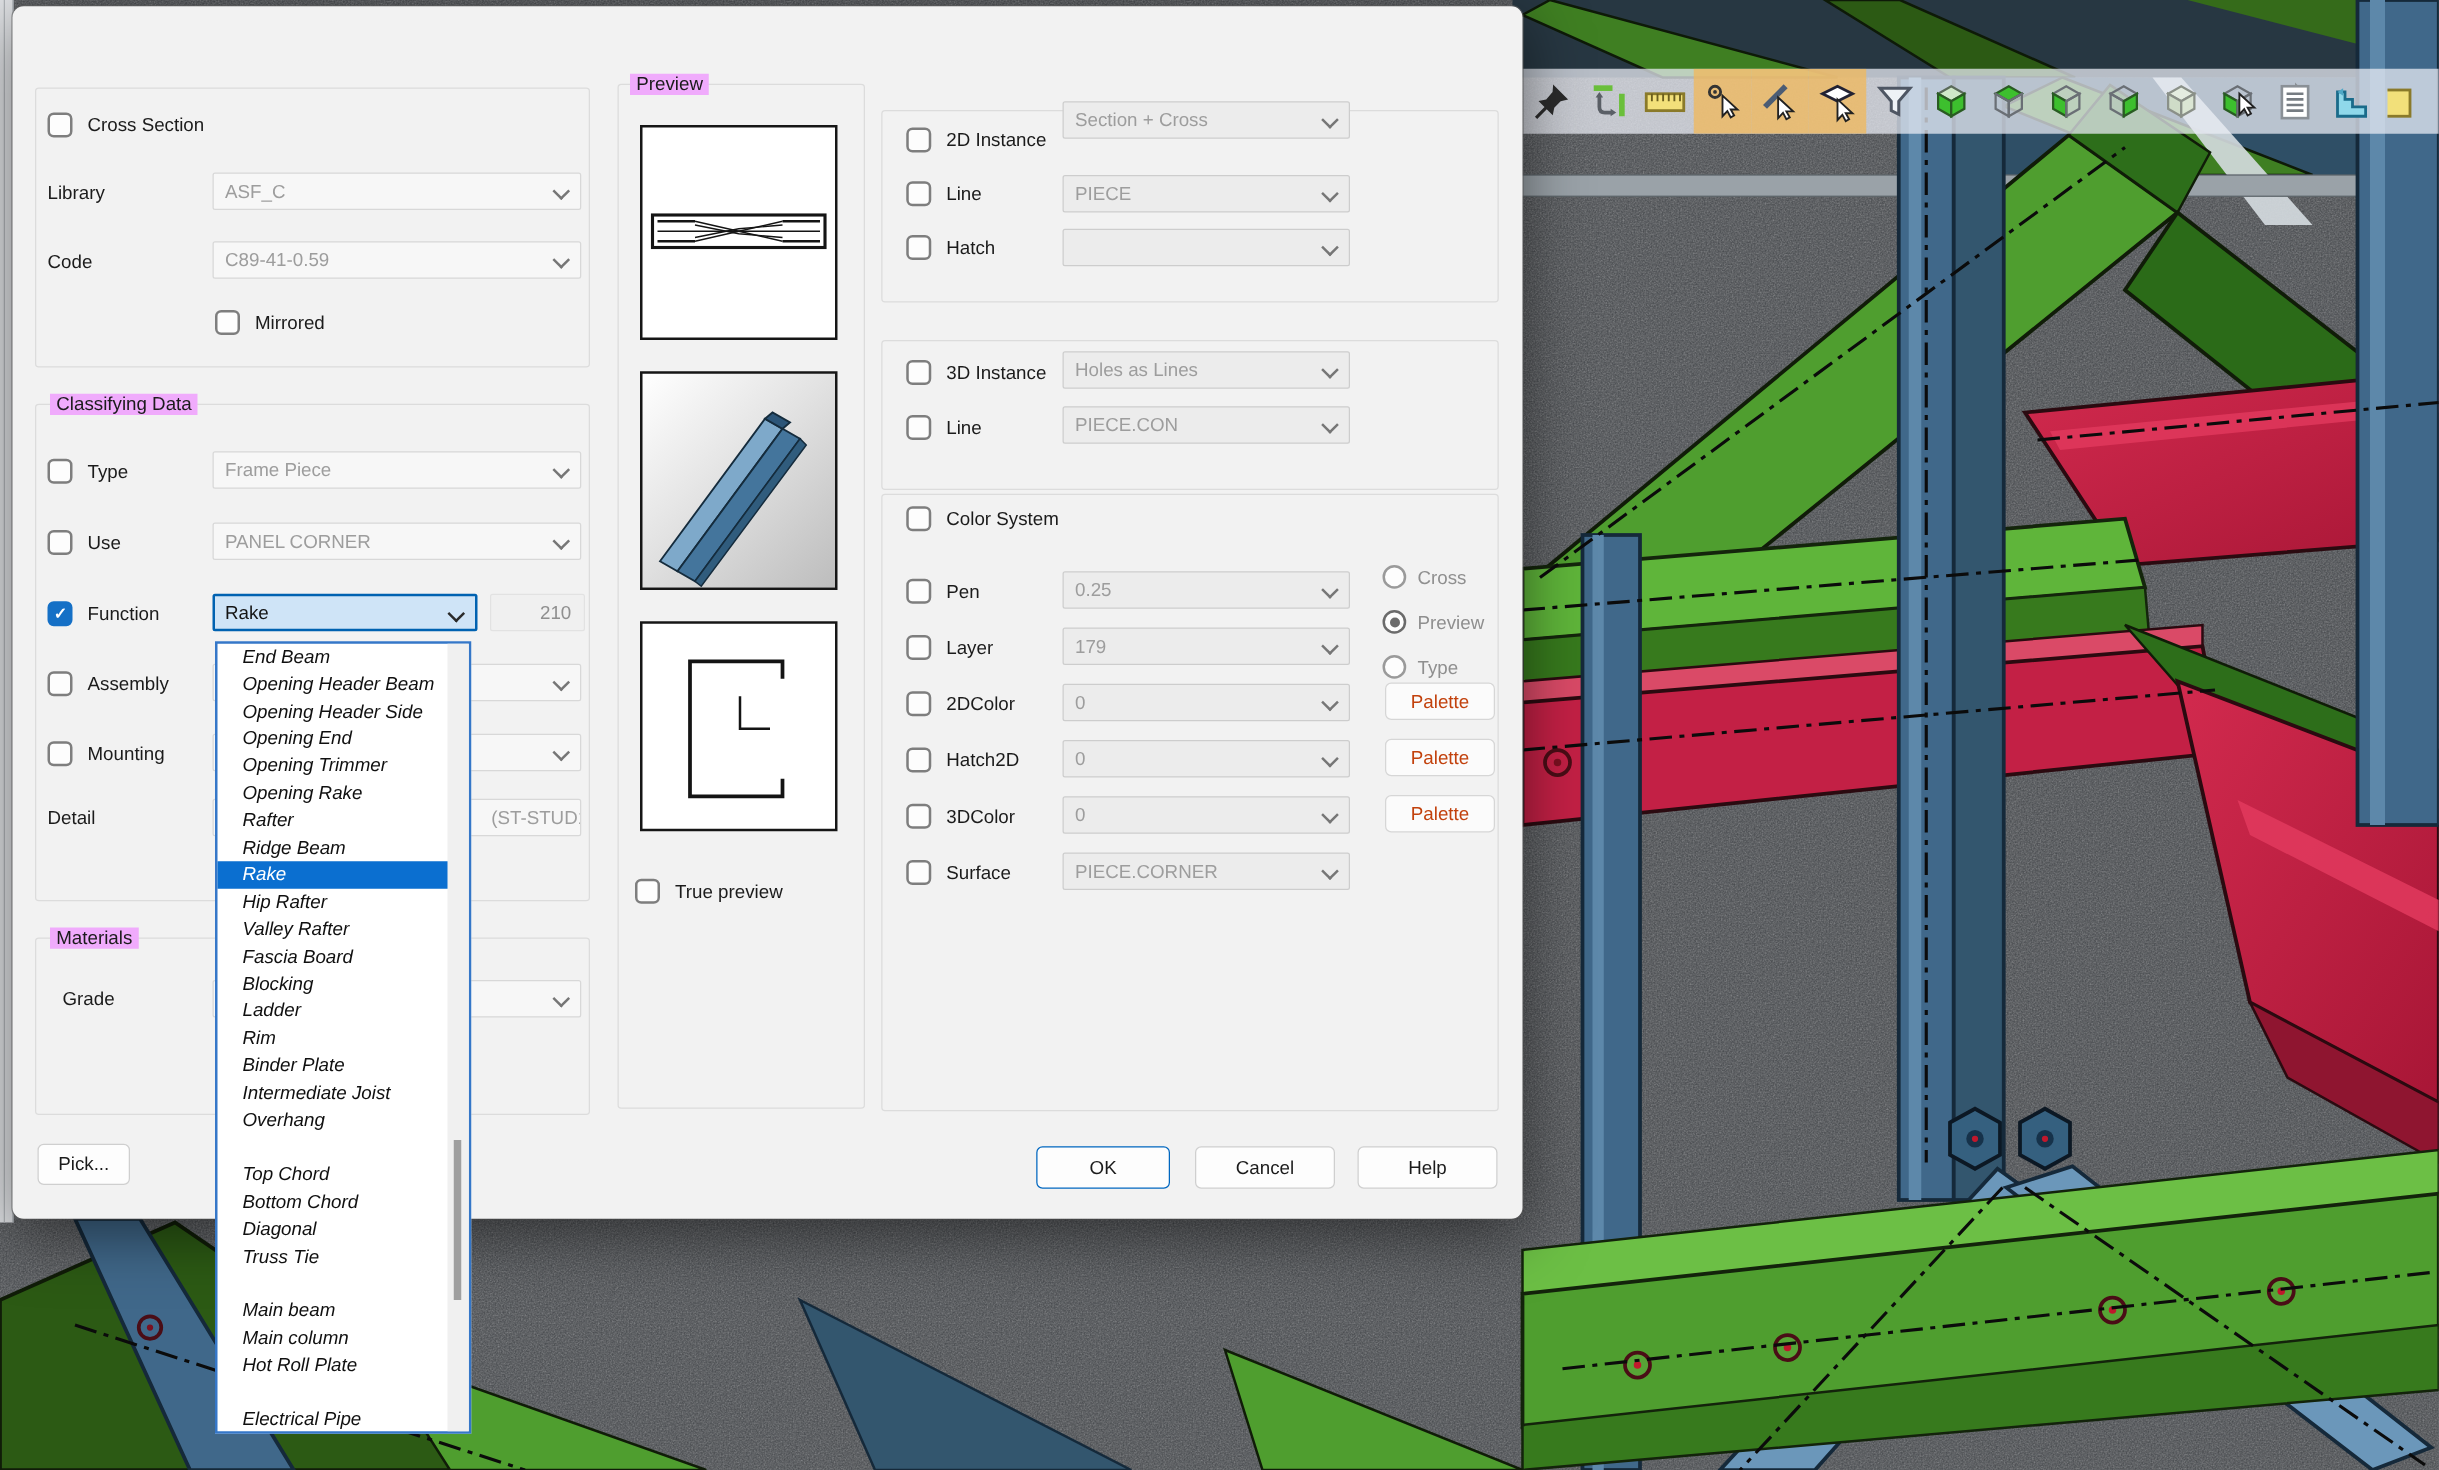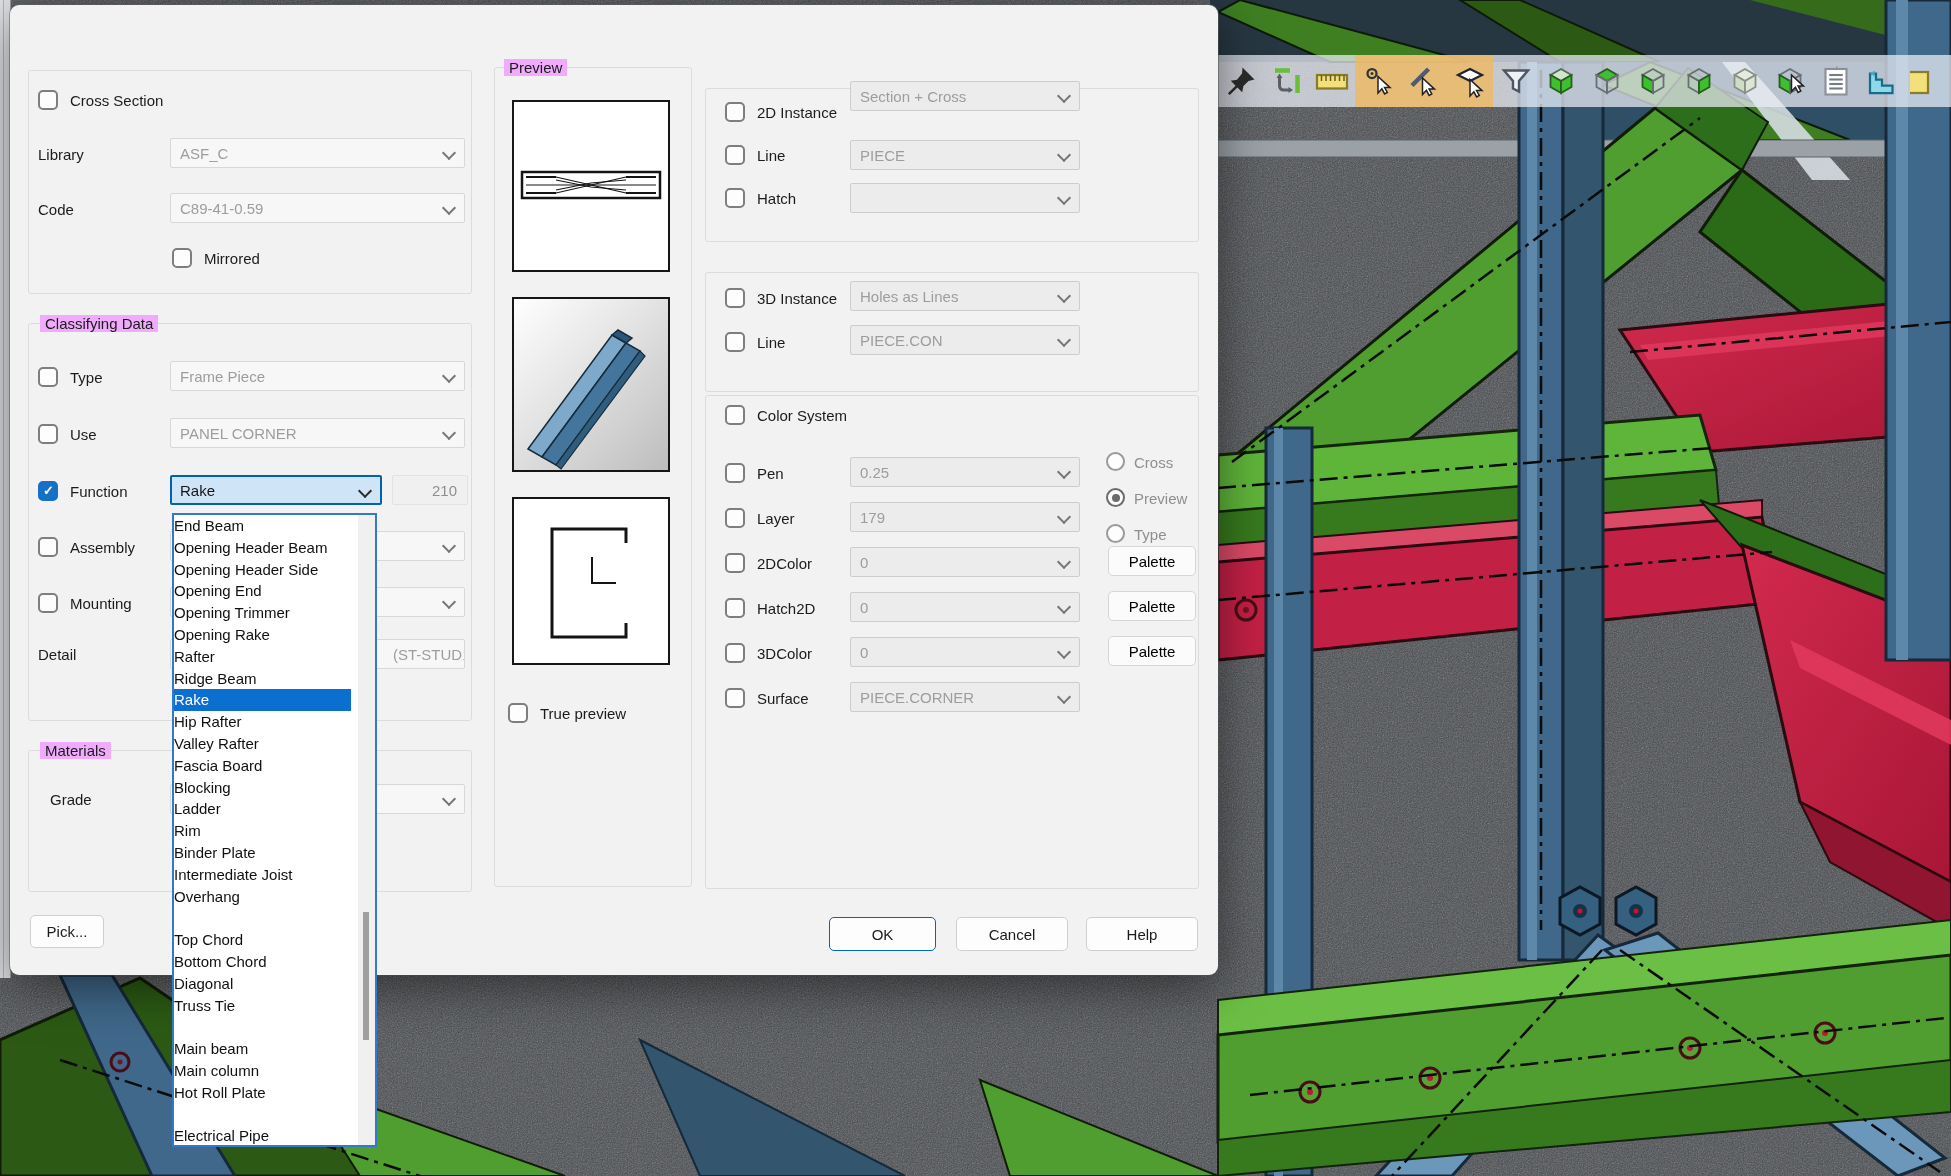--- a/index.html
+++ b/index.html
@@ -51,30 +51,30 @@
   .chev{position:absolute;right:10px;top:9px;width:8px;height:8px;border-right:2px solid #767676;border-bottom:2px solid #767676;transform:rotate(45deg);}
   .numfield{position:absolute;height:30px;box-sizing:border-box;background:#f0f0f0;border:1px solid #e2e2e2;border-radius:2px;
     display:flex;align-items:center;justify-content:flex-end;padding:0 10px;font-size:15px;color:#8f8f8f;}
   .editfield{position:absolute;height:30px;box-sizing:border-box;background:#f7f7f7;border:1px solid #d8d8d8;border-radius:2px;
     display:flex;align-items:center;font-size:15px;color:#9d9d9d;white-space:nowrap;overflow:hidden;}
   .editfield .ind{padding-left:222px;}
 
   .btn{position:absolute;background:#fdfdfd;border:1px solid #cfcfcf;border-radius:5px;display:flex;align-items:center;justify-content:center;
     font-size:15px;color:#1b1b1b;box-sizing:border-box;}
   .btn.primary{border:1.5px solid #0067c0;}
-  .btn.pal{color:#000000;background:#fbfbfb;border-color:#d6d6d6;}
+  .btn.pal{color:#c2410c;background:#fbfbfb;border-color:#d6d6d6;}
 
   .pbox{position:absolute;background:#ffffff;border:2px solid #161616;box-sizing:border-box;}
   .pbox.grad{background:linear-gradient(135deg,#ffffff 0%,#e3e3e3 45%,#bdbdbd 100%);}
   .pbox svg{width:100%;height:100%;display:block;}
 
   
   .ddlist{position:absolute;left:162px;top:508px;width:205px;height:634px;background:#ffffff;
     border:2px solid #3577c8;box-sizing:border-box;z-index:30;font-size:15px;color:#101010;}
-  .opt{height:21.8px;line-height:21.8px;padding-left:0;width:calc(100% - 24px);white-space:nowrap;overflow:hidden;}
+  .opt{height:21.8px;line-height:21.8px;padding-left:20px;width:calc(100% - 24px);white-space:nowrap;overflow:hidden;font-style:italic;}
   .opt.sel{background:#0b6fd0;color:#fff;}
   .sbtrack{position:absolute;right:0;top:0;width:17px;height:100%;background:#f0f0f0;}
   .sbthumb{position:absolute;right:6px;top:397px;width:6px;height:128px;background:#9f9f9f;}
 </style>
 </head>
 <body>
 
 <svg class="scene" viewBox="0 0 1951 1176" preserveAspectRatio="none">
   <defs>
     <filter id="grain" x="0" y="0" width="100%" height="100%">

